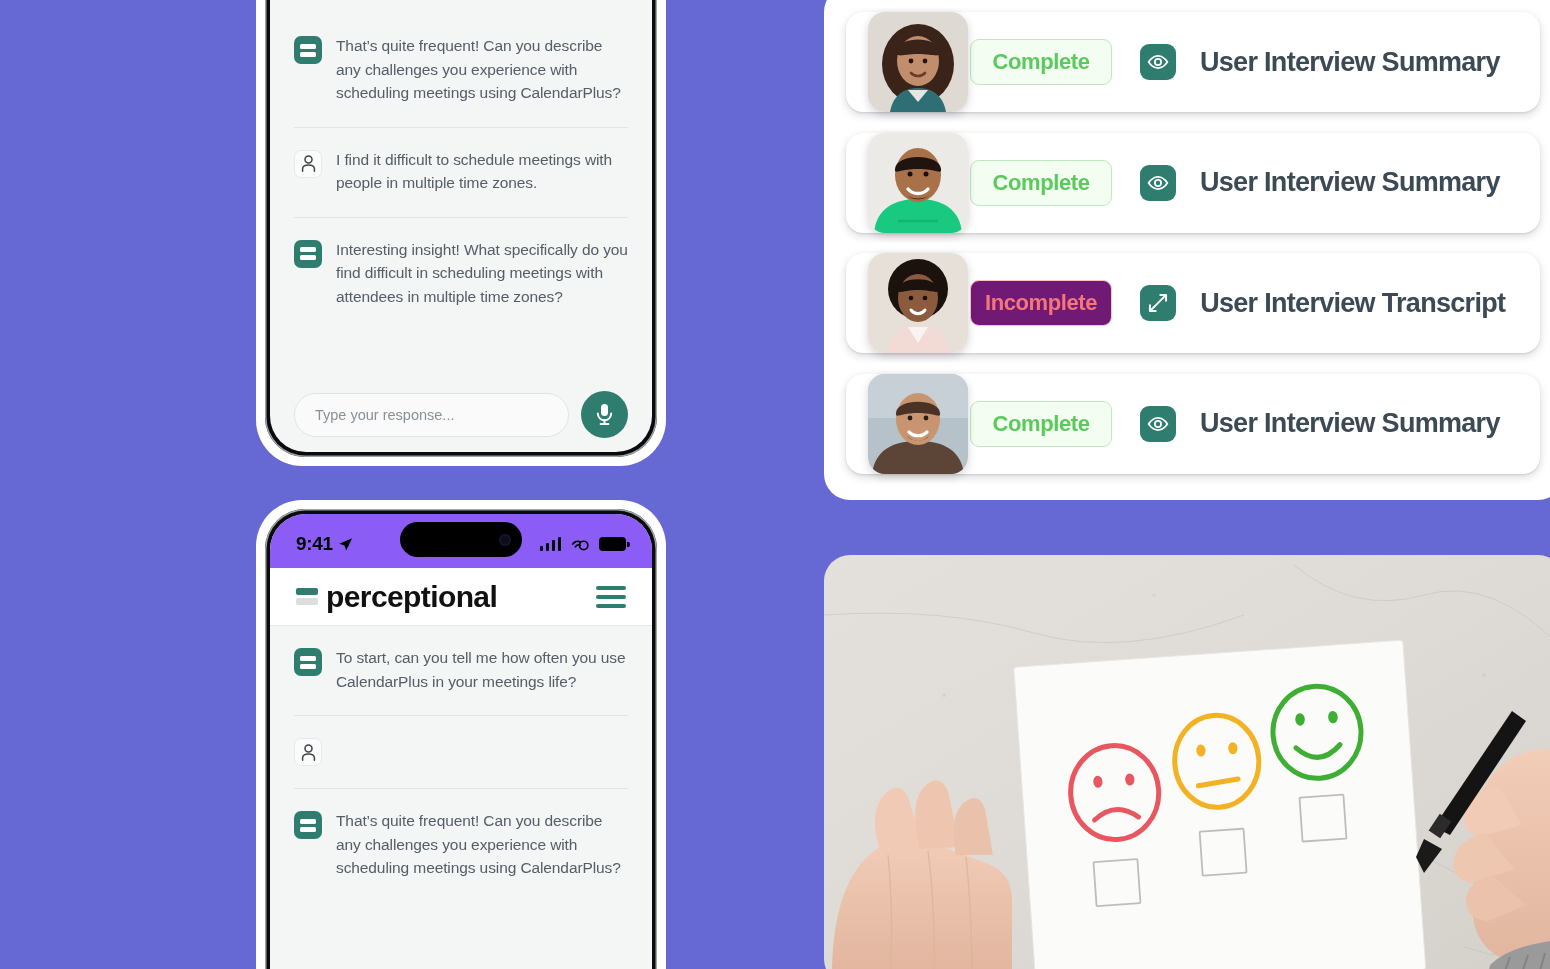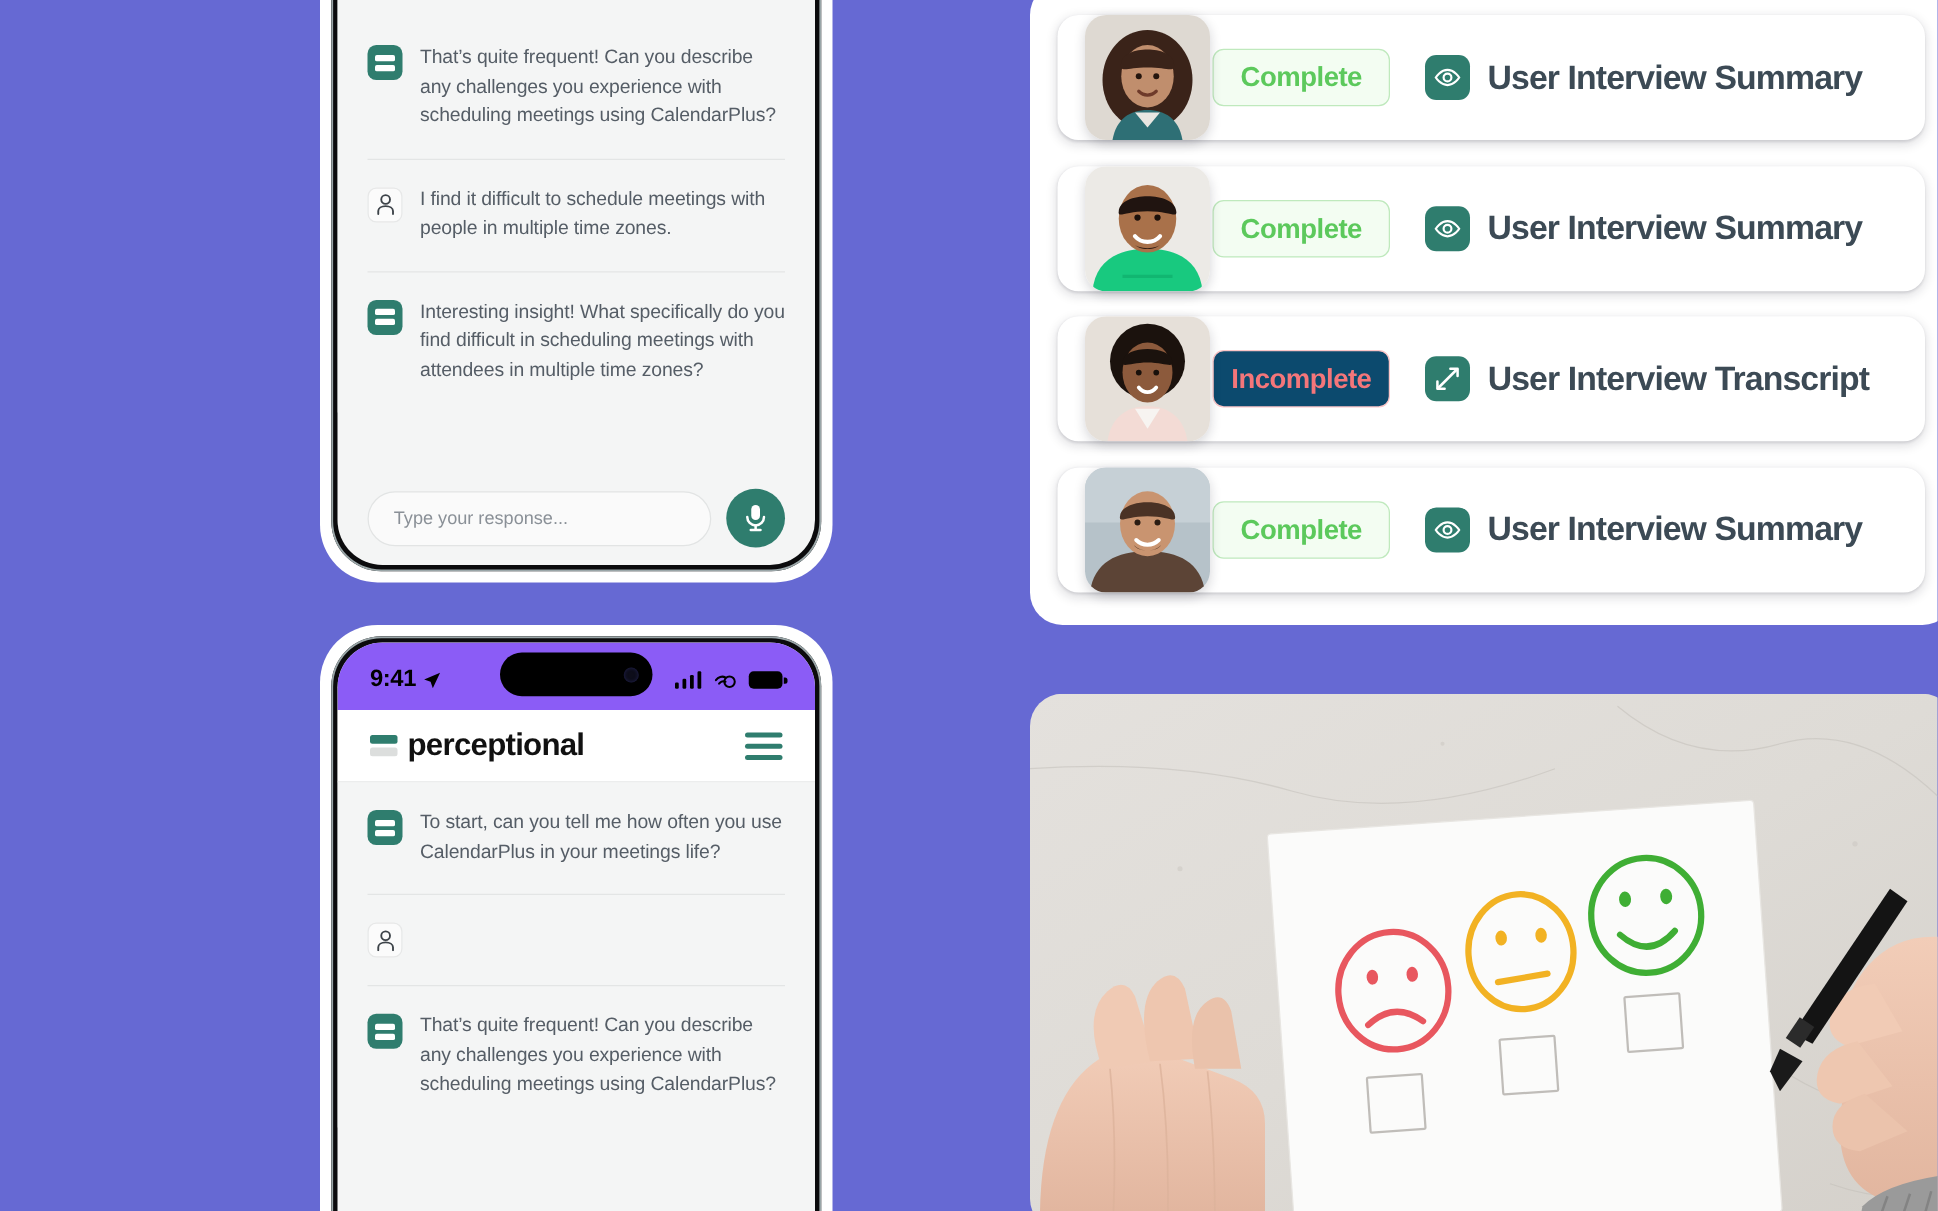--- a/index.html
+++ b/index.html
@@ -135,21 +135,21 @@
   }
   .logo-mark {
     width: 22px;
     display: flex; flex-direction: column; gap: 3px;
     margin-right: 8px;
   }
   .logo-mark span { display:block; height: 7px; border-radius: 2px; }
   .logo-mark span:nth-child(1){ background: #2f7d6e; }
   .logo-mark span:nth-child(2){ background: #dcdedd; }
   .logo-word {
-    font-size: 25px;
+    font-size: 30px;
     font-weight: bold;
     color: #111;
     letter-spacing: -0.6px;
   }
   .hamburger {
     margin-left: auto;
     width: 30px;
     display: flex; flex-direction: column; gap: 5px;
   }
   .hamburger span { display:block; height: 4px; border-radius: 2px; background: #2f7d6e; }
@@ -249,24 +249,24 @@
     margin-left: 124px;
     min-width: 142px;
     text-align: center;
     padding: 9px 14px;
     border-radius: 9px;
     font-size: 22px;
     font-weight: bold;
     letter-spacing: -0.4px;
   }
   .iv-badge.complete   { color: #5cc95c; border: 1.6px solid #bfe9bd; background: #f3fdf2; }
-  .iv-badge.incomplete { color: #f4767a; border: 1.6px solid #fac5c7; background: #0c4a6e; }
+  .iv-badge.incomplete { color: #f4767a; border: 1.6px solid #fac5c7; background: #701a75; }
   .iv-doc {
     margin-left: 28px;
-    display: flex; align-items: center; gap: 14px;
+    display: flex; align-items: center; gap: 24px;
   }
   .iv-doc-icon {
     width: 36px; height: 36px;
     border-radius: 9px;
     background: #2f7d6e;
     display: flex; justify-content: center; align-items: center;
     flex: 0 0 auto;
   }
   .iv-doc-label {
     font-size: 27px;

